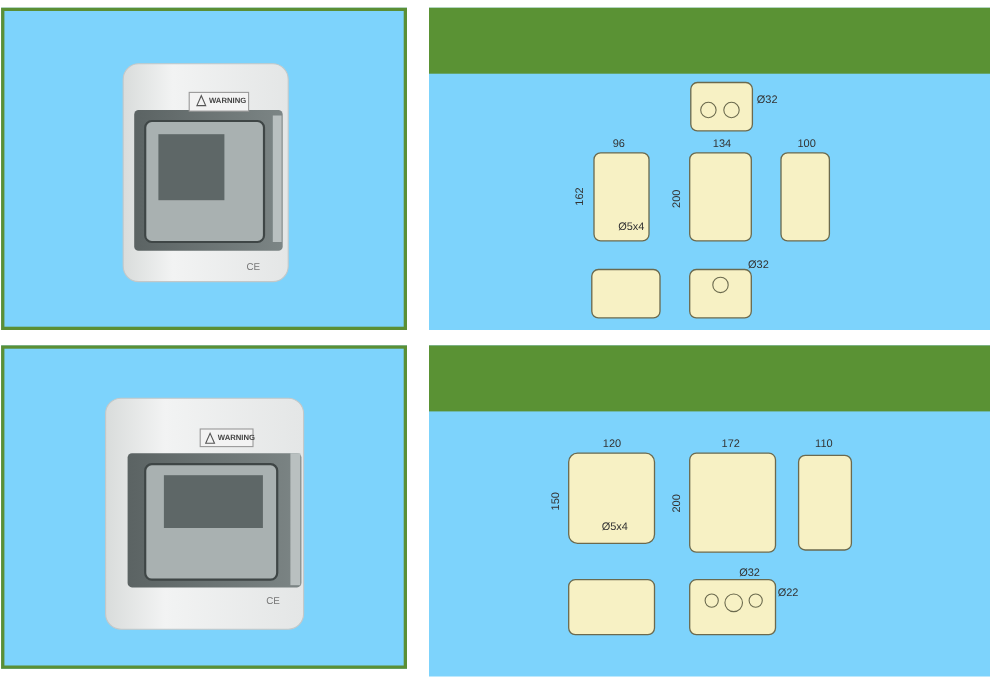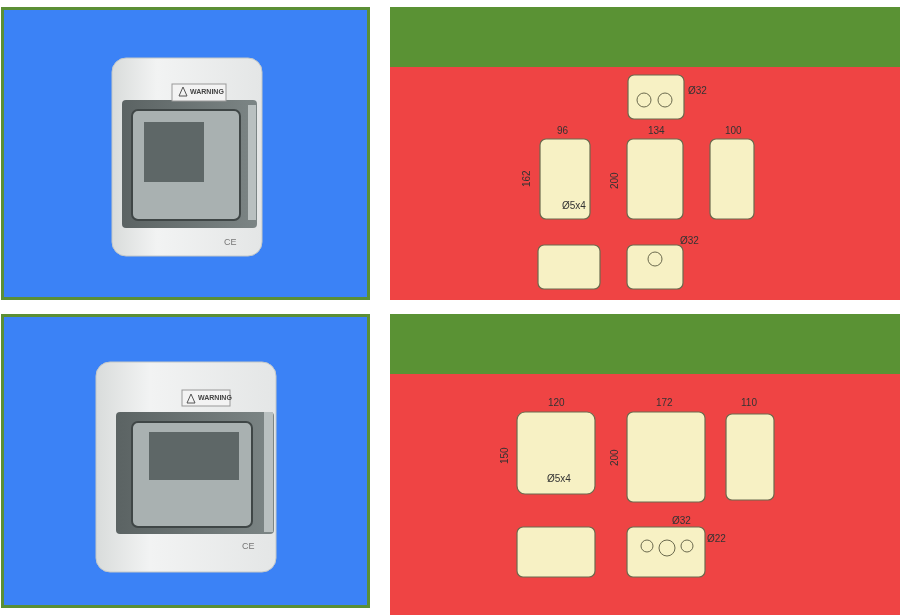--- a/index.html
+++ b/index.html
@@ -1,18 +1,18 @@
 <!DOCTYPE html>
 <html><head>
 <meta charset="utf-8">
 <style>
   html,body{margin:0;padding:0;background:#ffffff;}
   body{width:900px;height:615px;position:relative;overflow:hidden;font-family:"Liberation Sans",sans-serif;}
-  .photo-panel{position:absolute;left:1px;width:369px;border:3px solid #5b8f35;background:#3b82f6;box-sizing:border-box;}
-  .spec-panel{position:absolute;left:390px;width:510px;background:#ef4444;}
+  .photo-panel{position:absolute;left:1px;width:369px;border:3px solid #5b8f35;background:#7dd3fc;box-sizing:border-box;}
+  .spec-panel{position:absolute;left:390px;width:510px;background:#7dd3fc;}
   .spec-header{position:absolute;left:0;top:0;width:100%;height:60px;background:#5a9234;}
   .draw{position:absolute;left:0;top:60px;}
   svg text{font-family:"Liberation Sans",sans-serif;}
 </style>
 </head>
 <body>
 
 <div class="photo-panel" style="top:7px;height:293px;">
   <svg width="363" height="287">
     <defs>

